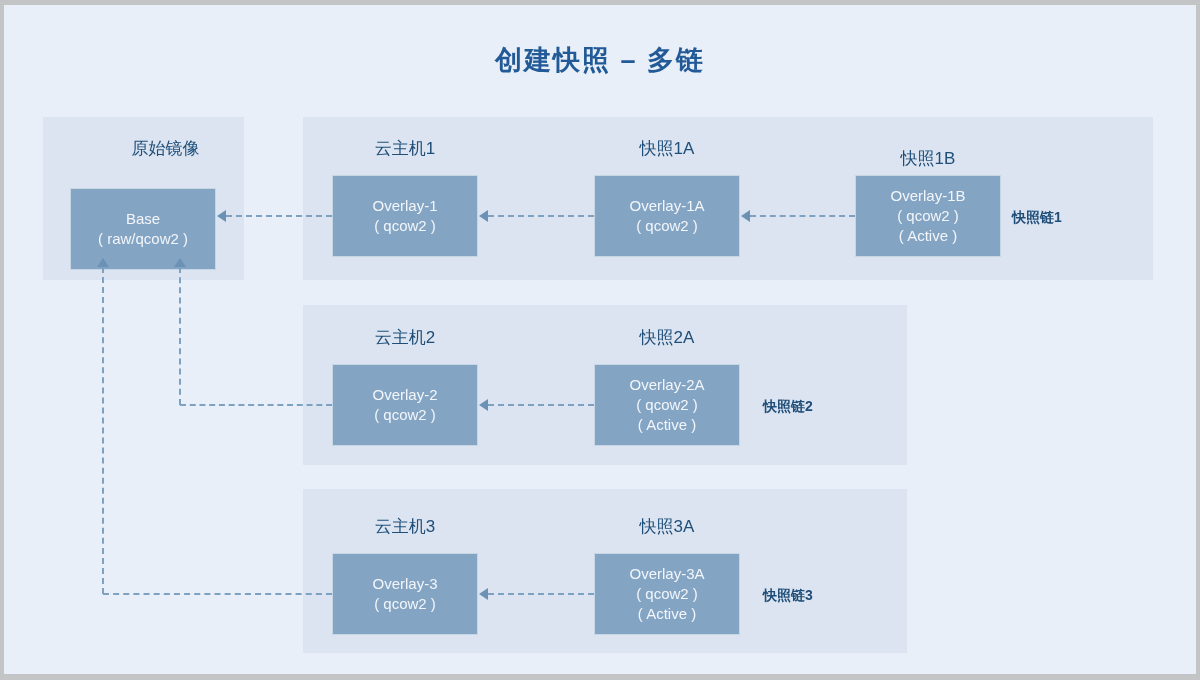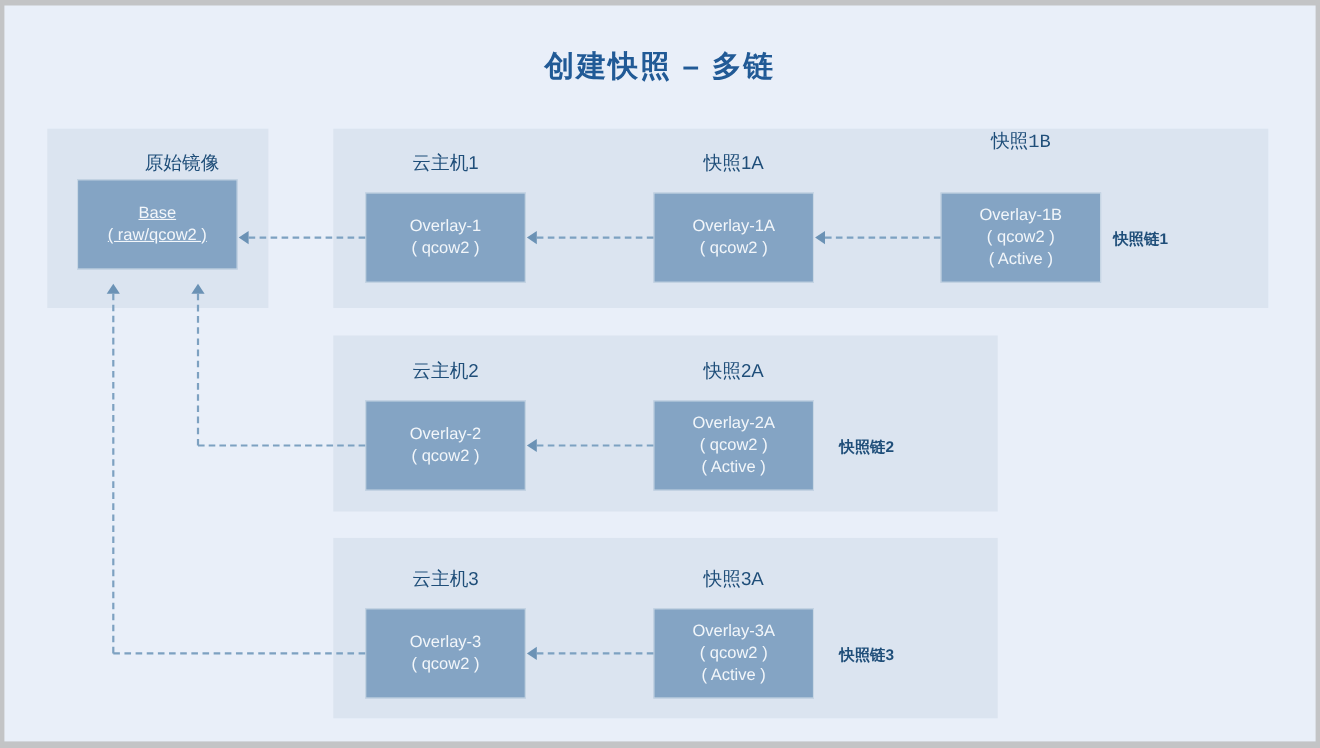--- a/index.html
+++ b/index.html
@@ -70,27 +70,27 @@
   <h1 class="title">创建快照 – 多链</h1>
 
   <div class="panel" style="left:43px;top:117px;width:201px;height:163px;"></div>
   <div class="panel" style="left:303px;top:117px;width:850px;height:163px;"></div>
   <div class="panel" style="left:303px;top:305px;width:604px;height:160px;"></div>
   <div class="panel" style="left:303px;top:489px;width:604px;height:164px;"></div>
 
   <div class="hdr" style="left:43px;top:138px;width:173px;padding-left:36px;">原始镜像</div>
   <div class="hdr" style="left:332px;top:138px;width:146px;">云主机1</div>
   <div class="hdr" style="left:594px;top:138px;width:146px;">快照1A</div>
-  <div class="hdr" style="left:855px;top:120px;width:146px;font-family:Liberation Mono, monospace;">快照1B</div>
+  <div class="hdr" style="left:855px;top:148px;width:146px;">快照1B</div>
   <div class="hdr" style="left:332px;top:327px;width:146px;">云主机2</div>
   <div class="hdr" style="left:594px;top:327px;width:146px;">快照2A</div>
   <div class="hdr" style="left:332px;top:516px;width:146px;">云主机3</div>
   <div class="hdr" style="left:594px;top:516px;width:146px;text-align:center;">快照3A</div>
 
-  <div class="box" style="left:70px;top:163px;text-decoration:underline;">
+  <div class="box" style="left:70px;top:188px;">
     <span class="bl">Base</span>
     <span class="bl">( raw/qcow2 )</span>
   </div>
 
   <div class="box" style="left:332px;top:175px;">
     <span class="bl">Overlay-1</span>
     <span class="bl">( qcow2 )</span>
   </div>
   <div class="box" style="left:594px;top:175px;">
     <span class="bl">Overlay-1A</span>

